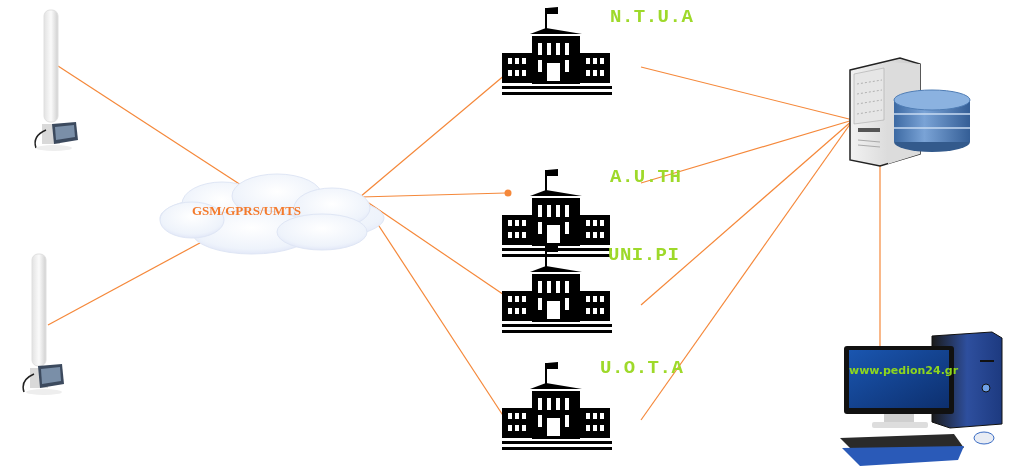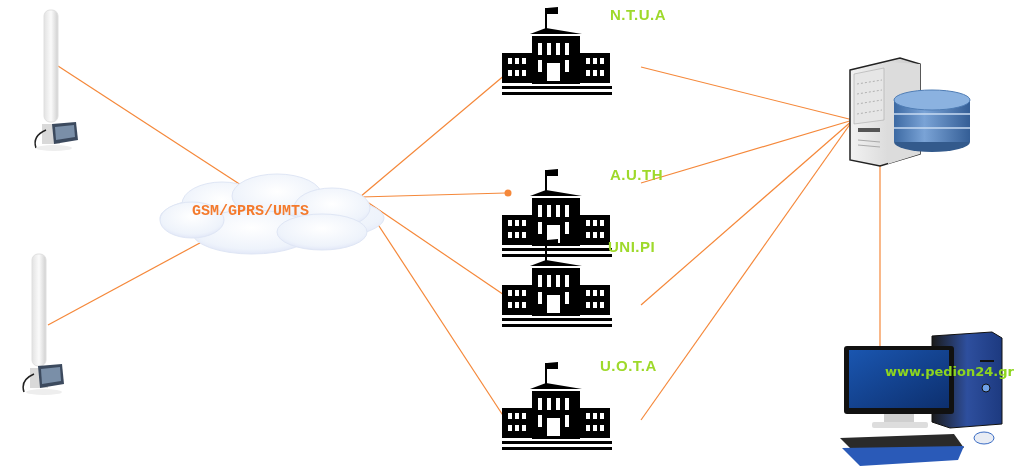--- a/index.html
+++ b/index.html
@@ -1,21 +1,21 @@
 <!DOCTYPE html>
 <html><head>
 <meta charset="utf-8">
 <style>
   html, body { margin: 0; padding: 0; background: #ffffff; }
   body { width: 1024px; height: 476px; position: relative; overflow: hidden; font-family: "Liberation Sans", sans-serif; }
   #links { position: absolute; left: 0; top: 0; width: 1024px; height: 476px; }
   .node { position: absolute; }
-  .uni-label { position: absolute; font-family: Liberation Sans, sans-serif; font-weight: bold; font-size: 15px; letter-spacing: 0.5px; }
-  .cloud-label { position: absolute; font-family: Liberation Mono, monospace; font-weight: bold; font-size: 15px; }
-  .screen-text { position: absolute; font-family: "DejaVu Sans", sans-serif; font-weight: bold; font-size: 13px; padding-left: 36px; }
+  .uni-label { position: absolute; font-family: Liberation Mono, monospace; font-weight: bold; font-size: 19px; letter-spacing: 0.5px; }
+  .cloud-label { position: absolute; font-family: Liberation Serif, serif; font-weight: bold; font-size: 13px; }
+  .screen-text { position: absolute; font-family: "DejaVu Sans", sans-serif; font-weight: bold; font-size: 11px; }
 </style>
 </head>
 <body>
 
 <svg id="links" viewBox="0 0 1024 476">
   <g stroke="#f5883a" stroke-width="1.2" fill="none">
     <line x1="58" y1="66" x2="244" y2="187"></line>
     <line x1="48" y1="325" x2="222" y2="231"></line>
     <line x1="360" y1="197" x2="506" y2="74"></line>
     <line x1="360" y1="197" x2="506" y2="193"></line>
@@ -154,21 +154,21 @@
     <rect x="86" y="70" width="4" height="6"></rect>
           <rect x="93" y="70" width="4" height="6"></rect>
           <rect x="100" y="70" width="4" height="6"></rect>
   </g>
   <rect x="2" y="86" width="110" height="3" fill="#000"></rect>
   <rect x="2" y="92" width="110" height="3" fill="#000"></rect>
       </g>
   </svg>
   <div class="uni-label" style="left:110px; top:4px; color:#9ed92a;">A.U.TH</div>
 </div>
-<div class="node" style="left:500px; top:232px; width:180px; height:105px;">
+<div class="node" style="left:500px; top:238px; width:180px; height:105px;">
   <svg width="160" height="100" viewBox="0 0 160 100" style="position:absolute; left:0; top:0;">
     <g class="bldg">
   <rect x="45" y="8" width="2" height="24" fill="#000"></rect>
   <path d="M47 8 L58 7 L58 14 L47 14 Z" fill="#000"></path>
   <path d="M30 34 L46 28 L82 34 Z" fill="#000"></path>
   <rect x="32" y="36" width="48" height="48" fill="#000"></rect>
   <rect x="2" y="53" width="30" height="30" fill="#000"></rect>
   <rect x="80" y="53" width="30" height="30" fill="#000"></rect>
   <g fill="#fff">
     <rect x="38" y="43" width="4" height="12"></rect>

